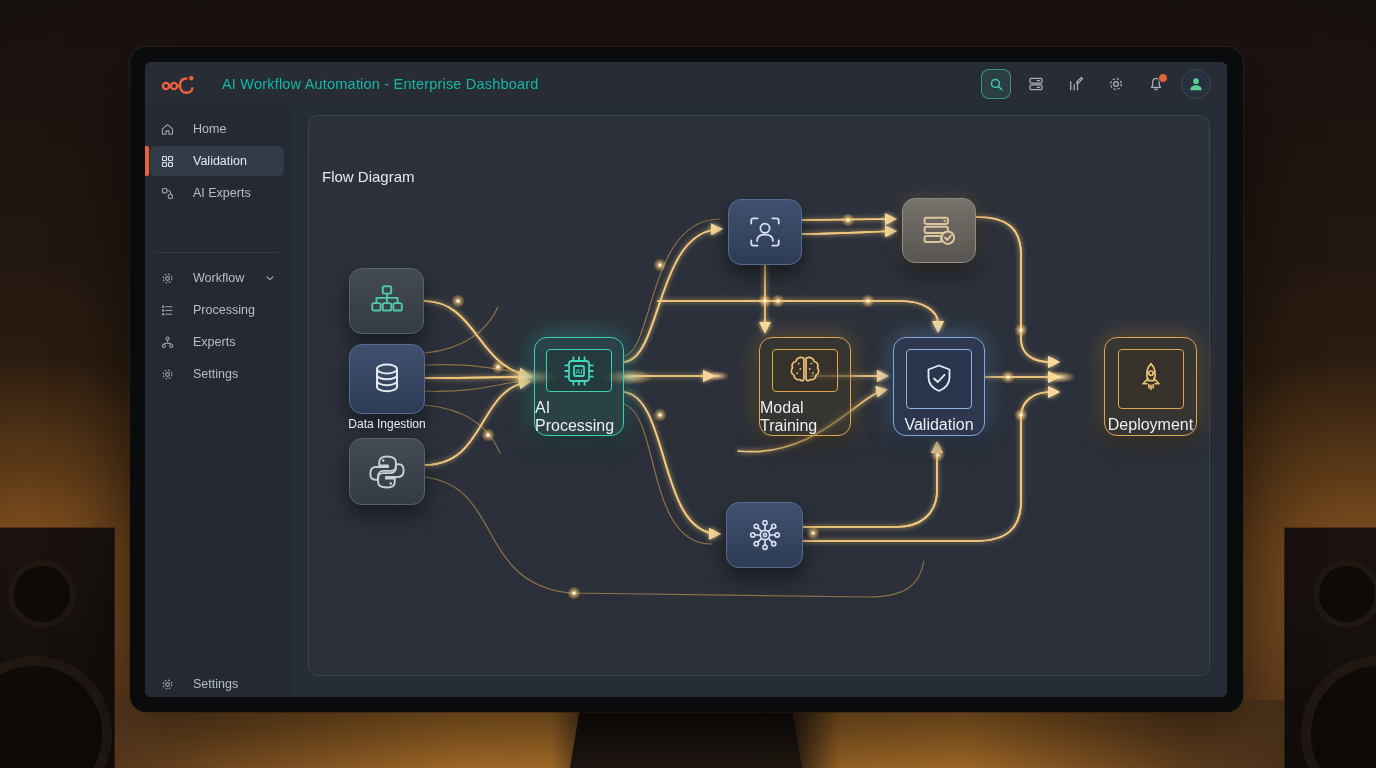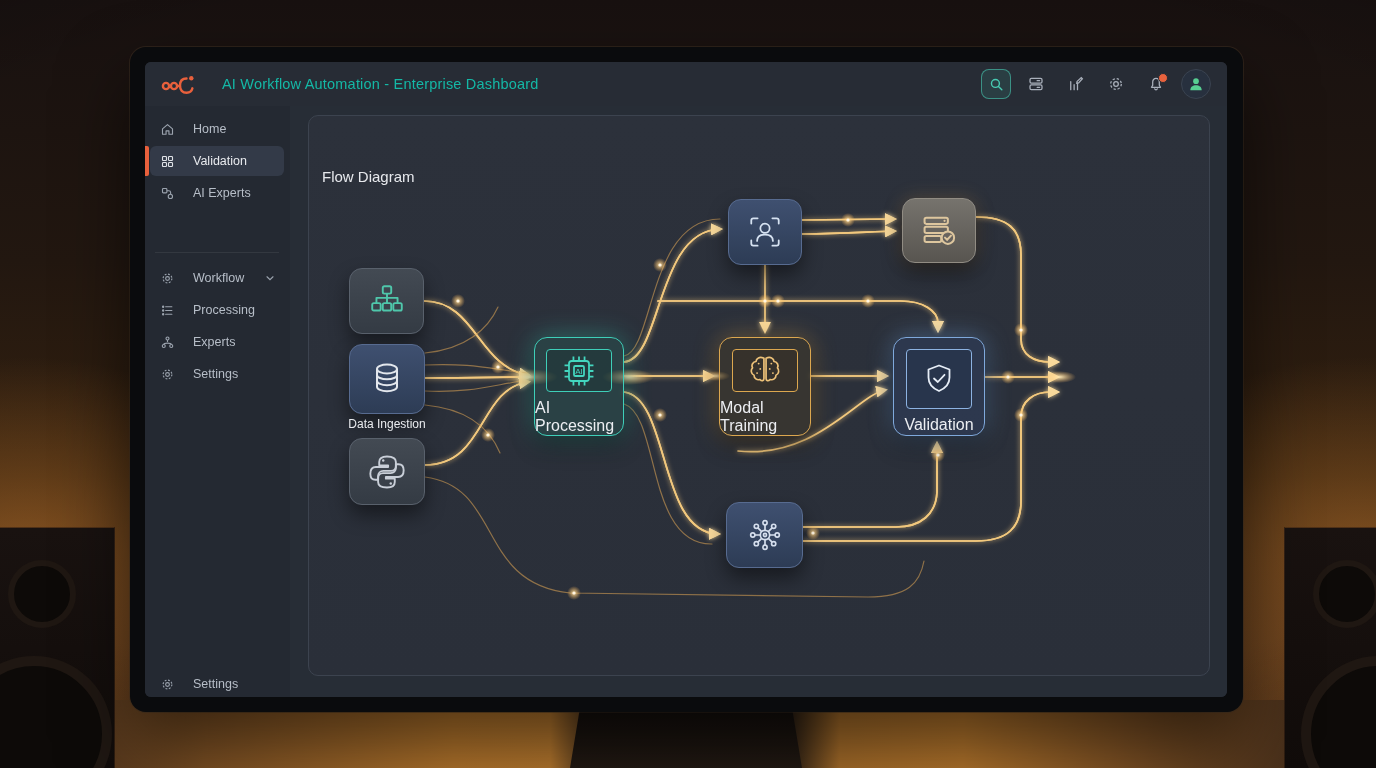--- a/index.html
+++ b/index.html
@@ -80,21 +80,21 @@
   .node.blue{background:linear-gradient(180deg,#3f5070,#2d3c55);border:1px solid #576b90;}
   .node.warmgray{background:linear-gradient(180deg,#76736d,#585550);border:1px solid #918c83;
     box-shadow:0 10px 20px rgba(0,0,0,.45),0 0 18px rgba(220,160,80,.25);}
   .node.big{flex-direction:column;justify-content:flex-start;padding-top:11px;gap:7px;}
   .node.big .inner{width:64px;height:58px;border-radius:4px;display:flex;align-items:center;justify-content:center;}
   .node.big .nlabel{font-size:16px;color:#eceef2;}
   .node.teal{background:rgba(42,80,78,.55);border:1.5px solid #3ecfb9;
     box-shadow:0 10px 22px rgba(0,0,0,.4),0 0 26px rgba(62,207,185,.45);}
   .node.teal .inner{border:1.5px solid #3ecfb9;background:rgba(28,52,52,.45);}
   .node.gold{background:rgba(66,58,42,.55);border:1.5px solid #dca74f;
-    box-shadow:0 10px 22px rgba(0,0,0,.4),0 0 24px rgba(228,168,72,.4);}
+    box-shadow:0 10px 22px rgba(0,0,0,.4),0 0 24px rgba(228,168,72,.4);margin-left:40px;}
   .node.gold .inner{border:1.5px solid #dca74f;background:rgba(52,46,34,.4);}
   .node.bluebig{background:rgba(46,62,92,.6);border:1.5px solid #7fa9dc;
     box-shadow:0 10px 22px rgba(0,0,0,.4),0 0 24px rgba(120,170,230,.45);}
   .node.bluebig .inner{border:1.5px solid #8db3e2;background:rgba(36,50,76,.45);}
   .free-label{position:absolute;width:110px;text-align:center;font-size:12px;color:#e9ebef;}
 
   
   .edges{position:absolute;left:163px;top:53px;pointer-events:none;}
   .edges .halo use{stroke:rgba(198,128,44,.30);stroke-width:8;}
   .edges .mid use{stroke:rgba(242,184,92,.42);stroke-width:3.4;}
@@ -450,15 +450,26 @@
           <circle cx="25.8" cy="25.8" r="1.9"></circle>
           <circle cx="18" cy="29" r="1.9"></circle>
           <circle cx="10.2" cy="25.8" r="1.9"></circle>
       <circle cx="7" cy="18" r="1.9"></circle>
           <circle cx="10.2" cy="10.2" r="1.9"></circle>
           <circle cx="18" cy="7" r="1.9"></circle>
           <circle cx="25.8" cy="10.2" r="1.9"></circle>
     </svg>
   </div>
 
+  <div class="node big gold" style="left:919px;top:275px;width:93px;height:99px">
+    <div class="inner">
+      <svg width="38" height="38" viewBox="0 0 36 36" fill="none" stroke="#eec279" stroke-width="1.6" stroke-linejoin="round" stroke-linecap="round">
+        <path d="M18,3.5 C21.8,7.5 22.8,13.5 20.8,19.5 H15.2 C13.2,13.5 14.2,7.5 18,3.5 Z"></path>
+        <circle cx="18" cy="12.5" r="2.1"></circle>
+        <path d="M15.2,17.5 L10.5,22.5 H14.2 M20.8,17.5 L25.5,22.5 H21.8"></path>
+        <path d="M16,23.5 v2.8 M18,24 v3.6 M20,23.5 v2.8"></path>
+      </svg>
+    </div>
+    <div class="nlabel">Deployment</div>
+  </div>
 
 </div>
 </div>
 
 </body></html>

